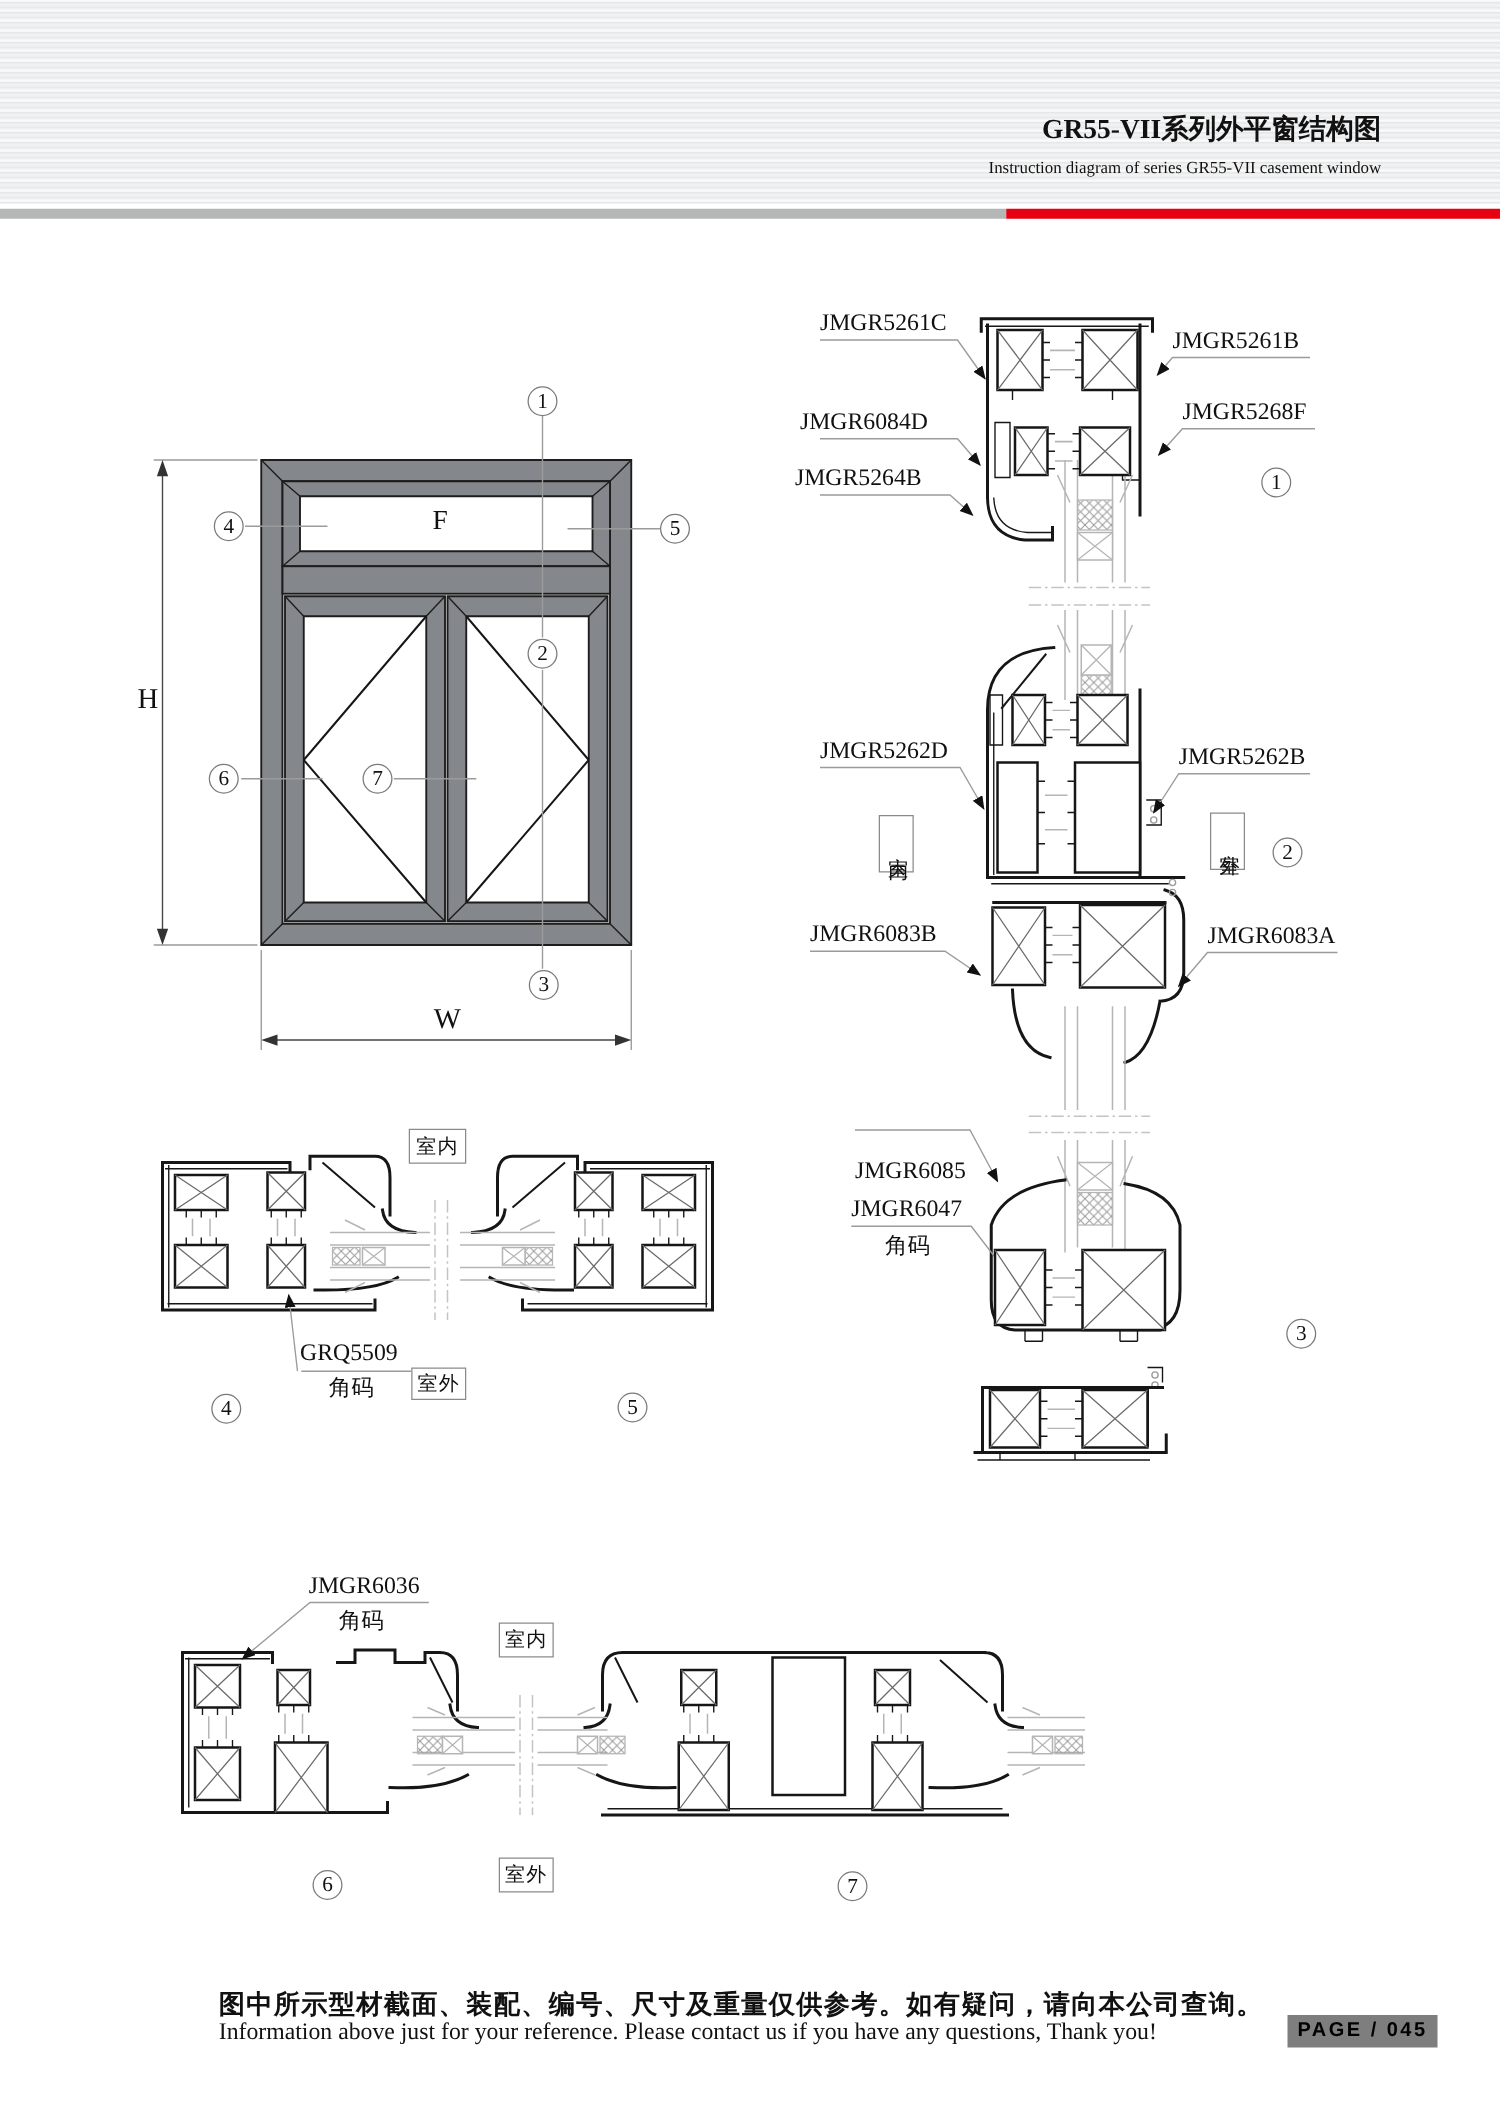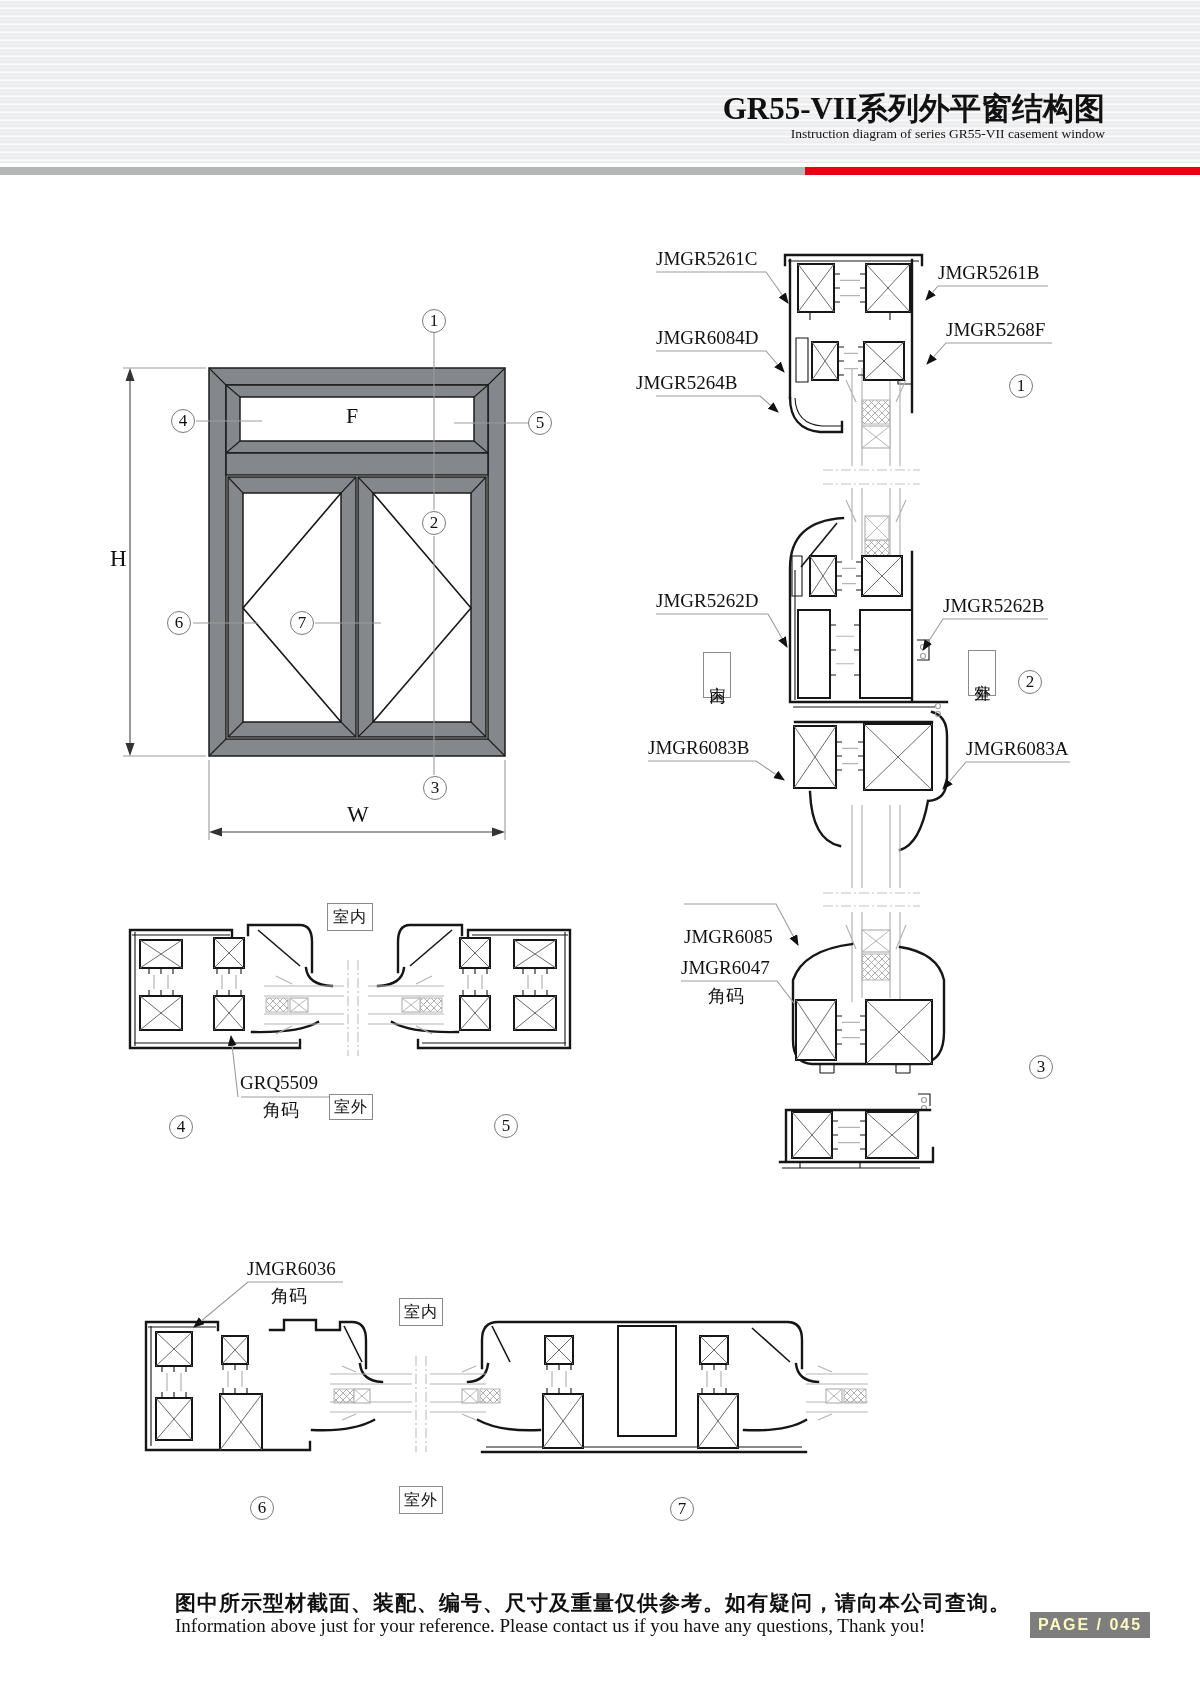--- a/index.html
+++ b/index.html
@@ -4,21 +4,21 @@
 <style>
   html,body{margin:0;padding:0;}
   body{width:1200px;height:1697px;position:relative;background:#fff;overflow:hidden;
        font-family:"Liberation Serif",serif;color:#111;}
 
   
   .hdr-stripes{position:absolute;left:0;top:0;width:1200px;height:163px;
     background:
       repeating-linear-gradient(180deg,#fbfbfb 0px,#fbfbfb 1px,#e6e7e9 2px,#f4f4f5 4px,#e9eaec 6px,#f7f7f8 8px);
   }
-  .hdr-title{position:absolute;right:95px;top:88px;font-size:31px;font-weight:bold;
+  .hdr-title{position:absolute;right:95px;top:88px;font-size:22px;font-weight:bold;
     font-family:"Liberation Serif",serif;white-space:nowrap;}
   .hdr-sub{position:absolute;right:95px;top:126px;font-size:13.5px;font-family:"Liberation Serif",serif;white-space:nowrap;}
   .hdr-bar-gray{position:absolute;left:0;top:167px;width:805px;height:8px;background:#b5b7b6;}
   .hdr-bar-red{position:absolute;left:805px;top:167px;width:395px;height:8px;background:#e60012;}
 
   
   .callout{position:absolute;width:24px;height:24px;border:1.3px solid #7a7a7a;border-radius:50%;
     background:#fff;display:flex;align-items:center;justify-content:center;
     font:17px "Liberation Serif",serif;box-sizing:border-box;z-index:3;}
   .plabel{position:absolute;font:19px "Liberation Serif",serif;white-space:nowrap;z-index:3;}
@@ -26,21 +26,21 @@
   .roombox{position:absolute;border:1px solid #8a8a8a;background:#fff;z-index:3;
     display:flex;align-items:center;justify-content:center;
     font:16px "Liberation Sans",sans-serif;letter-spacing:1px;box-sizing:border-box;}
   .roombox.vert{writing-mode:vertical-rl;text-orientation:upright;letter-spacing:2px;}
   .dimtext{position:absolute;font:23px "Liberation Serif",serif;z-index:3;}
 
   
   .foot-zh{position:absolute;left:175px;top:1589px;font:600 21px "Liberation Sans",sans-serif;letter-spacing:1px;}
   .foot-en{position:absolute;left:175px;top:1615px;font:19px "Liberation Serif",serif;}
   .page-badge{position:absolute;left:1030px;top:1612px;width:120px;height:26px;background:#7e7e7e;
-    color:#fef9c3;display:flex;align-items:center;justify-content:center;
+    color:#000000;display:flex;align-items:center;justify-content:center;
     font:bold 16px "Liberation Sans",sans-serif;letter-spacing:2px;}
 
   
   svg.draw{position:absolute;left:0;top:0;z-index:1;}
   .p2{stroke:#161616;stroke-width:2.4;fill:none;stroke-linecap:square;}
   .p15{stroke:#161616;stroke-width:1.6;fill:none;}
   .p1{stroke:#161616;stroke-width:1.1;fill:none;}
   .lg{stroke:#b5b5b5;stroke-width:1.2;fill:none;}
   .ld{stroke:#9b9b9b;stroke-width:1.1;fill:none;}
   .dd{stroke:#c4c4c4;stroke-width:1.2;fill:none;stroke-dasharray:10 3 2 3;}
@@ -269,21 +269,21 @@
 <span class="callout" style="left:422px;top:309px;">1</span>
 <span class="callout" style="left:422px;top:511px;">2</span>
 <span class="callout" style="left:423px;top:776px;">3</span>
 <span class="callout" style="left:171px;top:409px;">4</span>
 <span class="callout" style="left:528px;top:411px;">5</span>
 <span class="callout" style="left:167px;top:611px;">6</span>
 <span class="callout" style="left:290px;top:611px;">7</span>
 
 <div class="plabel" style="left:656px;top:248px;">JMGR5261C</div>
 <div class="plabel" style="left:938px;top:262px;">JMGR5261B</div>
-<div class="plabel" style="left:656px;top:327px;">JMGR6084D</div>
+<div class="plabel" style="left:640px;top:327px;">JMGR6084D</div>
 <div class="plabel" style="left:946px;top:319px;">JMGR5268F</div>
 <div class="plabel" style="left:636px;top:372px;">JMGR5264B</div>
 <div class="plabel" style="left:656px;top:590px;">JMGR5262D</div>
 <div class="plabel" style="left:943px;top:595px;">JMGR5262B</div>
 <div class="plabel" style="left:648px;top:737px;">JMGR6083B</div>
 <div class="plabel" style="left:966px;top:738px;">JMGR6083A</div>
 <div class="plabel" style="left:684px;top:926px;">JMGR6085</div>
 <div class="plabel" style="left:681px;top:957px;text-align:right;">JMGR6047</div>
 <div class="sublabel" style="left:708px;top:984px;">角码</div>
 <div class="roombox vert" style="left:703px;top:652px;width:28px;height:46px;">室内</div>

